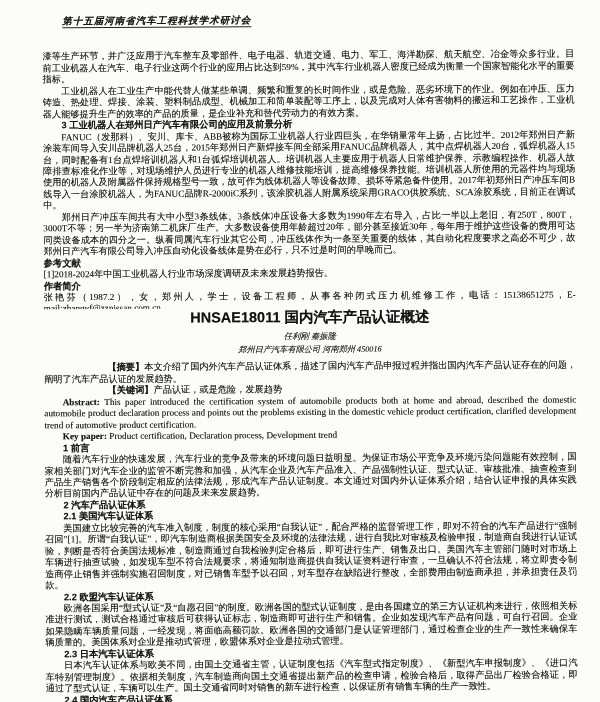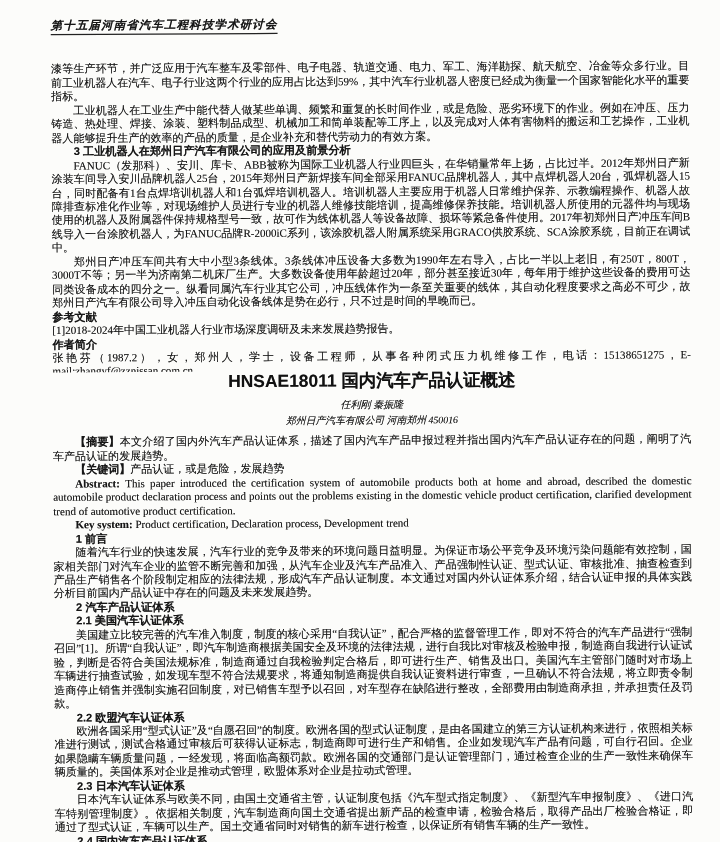--- a/index.html
+++ b/index.html
@@ -35,20 +35,21 @@
     margin-bottom: 24px;
   }
   .running-head span {
     font-family: "Liberation Serif", serif;
     font-weight: bold;
     font-style: italic;
     font-size: 9.5px;
     letter-spacing: 1px;
     border-bottom: 1px solid #222;
     padding-bottom: 1px;
+    margin-left: 20px;
   }
   .prev-article {
     height: 258px;
     overflow: hidden;
   }
   .title {
     margin: 0 0 6px 0;
     text-align: center;
     font-family: "Liberation Sans", "DejaVu Sans", sans-serif;
     font-size: 14.5px;
@@ -65,20 +66,21 @@
   }
   .affiliation {
     text-align: center;
     font-style: italic;
     font-size: 8.2px;
     line-height: 10px;
     margin-bottom: 6px;
   }
   b.lbl {
     font-family: "Liberation Sans", "DejaVu Sans", sans-serif;
+    margin-left: 45px;
   }
 </style>
 </head>
 <body>
 
 <div class="page">
 
   <div class="running-head">
     <span>第十五届河南省汽车工程科技学术研讨会</span>
   </div>
@@ -96,21 +98,21 @@
 
   </div>
 
   <h1 class="title">HNSAE18011 国内汽车产品认证概述</h1>
   <p class="authors">任利刚 秦振隆</p>
   <p class="affiliation">郑州日产汽车有限公司 河南郑州 450016</p>
 
   <p class="indent"><b class="lbl">【摘要】</b><span>本文介绍了国内外汽车产品认证体系，描述了国内汽车产品申报过程并指出国内汽车产品认证存在的问题，阐明了汽车产品认证的发展趋势。</span></p>
   <p class="indent"><b class="lbl">【关键词】</b><span>产品认证，或是危险，发展趋势</span></p>
   <p class="indent"><b>Abstract: </b><span>This paper introduced the certification system of automobile products both at home and abroad, described the domestic automobile product declaration process and points out the problems existing in the domestic vehicle product certification, clarified development trend of automotive product certification.</span></p>
-  <p class="indent"><b>Key system: </b><span>Product certification, Declaration process, Development trend</span></p>
+  <p class="indent"><b>Key paper: </b><span>Product certification, Declaration process, Development trend</span></p>
 
   <p class="h indent">1 前言</p>
   <p class="indent">随着汽车行业的快速发展，汽车行业的竞争及带来的环境问题日益明显。为保证市场公平竞争及环境污染问题能有效控制，国家相关部门对汽车企业的监管不断完善和加强，从汽车企业及汽车产品准入、产品强制性认证、型式认证、审核批准、抽查检查到产品生产销售各个阶段制定相应的法律法规，形成汽车产品认证制度。本文通过对国内外认证体系介绍，结合认证申报的具体实践分析目前国内产品认证中存在的问题及未来发展趋势。</p>
 
   <p class="h indent">2 汽车产品认证体系</p>
 
   <p class="h indent">2.1 美国汽车认证体系</p>
   <p class="indent">美国建立比较完善的汽车准入制度，制度的核心采用“自我认证”，配合严格的监督管理工作，即对不符合的汽车产品进行“强制召回”[1]。所谓“自我认证”，即汽车制造商根据美国安全及环境的法律法规，进行自我比对审核及检验申报，制造商自我进行认证试验，判断是否符合美国法规标准，制造商通过自我检验判定合格后，即可进行生产、销售及出口。美国汽车主管部门随时对市场上车辆进行抽查试验，如发现车型不符合法规要求，将通知制造商提供自我认证资料进行审查，一旦确认不符合法规，将立即责令制造商停止销售并强制实施召回制度，对已销售车型予以召回，对车型存在缺陷进行整改，全部费用由制造商承担，并承担责任及罚款。</p>
 
   <p class="h indent">2.2 欧盟汽车认证体系</p>

